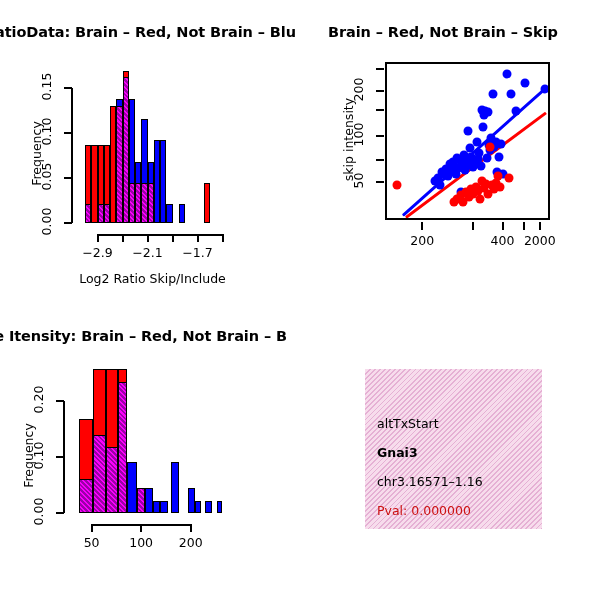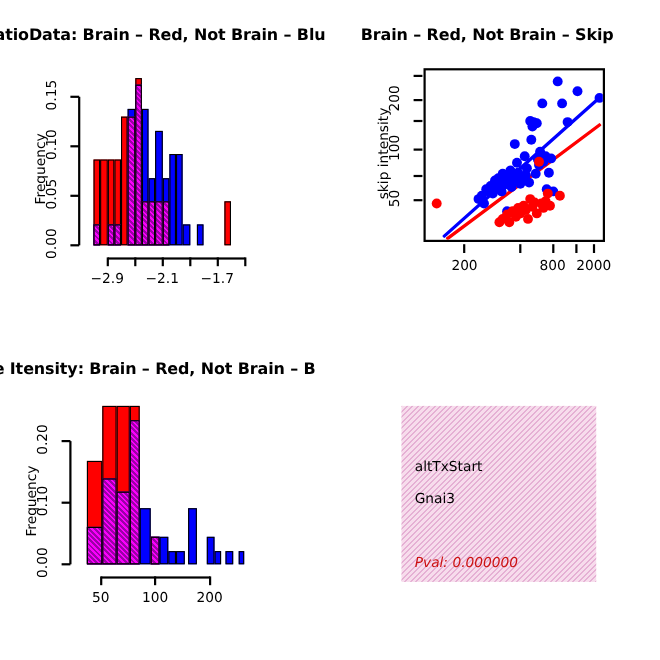--- a/index.html
+++ b/index.html
@@ -165,20 +165,21 @@
       <div class="axisline" style="left: 97.5px; top: 194px; width: 125px; height: 2px;"></div>
       <div class="tick" style="left: 96.5px; top: 194px; width: 2px; height: 8px;"></div>
       <div class="ticklab" style="left: 69.5px; top: 205px; width: 56px;">−2.9</div>
       <div class="tick" style="left: 121.5px; top: 194px; width: 2px; height: 8px;"></div>
       <div class="tick" style="left: 146.5px; top: 194px; width: 2px; height: 8px;"></div>
       <div class="ticklab" style="left: 119.5px; top: 205px; width: 56px;">−2.1</div>
       <div class="tick" style="left: 171.5px; top: 194px; width: 2px; height: 8px;"></div>
       <div class="tick" style="left: 196.5px; top: 194px; width: 2px; height: 8px;"></div>
       <div class="ticklab" style="left: 169.5px; top: 205px; width: 56px;">−1.7</div>
       <div class="tick" style="left: 221.5px; top: 194px; width: 2px; height: 8px;"></div>
+      <div class="axtitle" style="left: 40px; top: 231px; width: 225px;">Log2 Ratio Skip/Include</div>
     </div>
 </div>
 
 <div class="panel" id="panel-top-right" style="left:300px;top:0;width:300px;height:300px;">
   <div class="ptitle" style="left:28px;top:24px;">Brain – Red, Not Brain – Skip</div>
   <div class="plotarea" id="scat1" style="left:0;top:40px;width:300px;height:260px;">
       <div class="scatterbox" style="left: 85px; top: 22px; width: 165px; height: 158px;">
         <div class="fitline blue" style="left: 16.2913px; top: 149.611px; width: 191.25px; transform: rotate(-41.7159deg);"></div>
         <div class="fitline red" style="left: 18.6852px; top: 151.766px; width: 175.22px; transform: rotate(-36.7669deg);"></div>
         <div class="pt blue" style="left: 48.1302px; top: 117.321px;"></div>
@@ -264,21 +265,21 @@
       <div class="ticklab vert" style="left: 33px; top: 87.3487px; width: 50px;">100</div>
       <div class="tick" style="left: 76px; top: 68.704px; width: 8px; height: 2px;"></div>
       <div class="tick" style="left: 76px; top: 49.7994px; width: 8px; height: 2px;"></div>
       <div class="ticklab vert" style="left: 33px; top: 41.7994px; width: 50px;">200</div>
       <div class="tick" style="left: 76px; top: 27.6885px; width: 8px; height: 2px;"></div>
       <div class="axtitle vert" style="left: -7px; top: 92px; width: 110px;">skip intensity</div>
       <div class="tick" style="left: 121.294px; top: 182px; width: 2px; height: 8px;"></div>
       <div class="ticklab" style="left: 94.2944px; top: 193px; width: 56px;">200</div>
       <div class="tick" style="left: 171.9px; top: 182px; width: 2px; height: 8px;"></div>
       <div class="tick" style="left: 201.502px; top: 182px; width: 2px; height: 8px;"></div>
-      <div class="ticklab" style="left: 174.502px; top: 193px; width: 56px;">800</div>
+      <div class="ticklab" style="left: 174.502px; top: 193px; width: 56px;">400</div>
       <div class="tick" style="left: 222.505px; top: 182px; width: 2px; height: 8px;"></div>
       <div class="tick" style="left: 238.796px; top: 182px; width: 2px; height: 8px;"></div>
       <div class="ticklab" style="left: 211.796px; top: 193px; width: 56px;">2000</div>
     </div>
 </div>
 
 <div class="panel" id="panel-bottom-left" style="left:0;top:300px;width:300px;height:300px;">
   <div class="ptitle" style="left:-16px;top:28px;">ne Itensity: Brain – Red, Not Brain – B</div>
   <div class="plotarea" id="hist2" style="left:0;top:45px;width:300px;height:255px;">
       <div class="bar red" style="left: 79.1523px; width: 13.875px; top: 74.1736px; height: 93.8264px; bottom: auto;"></div>
@@ -319,16 +320,17 @@
       <div class="tick" style="left: 140.147px; top: 179px; width: 2px; height: 8px;"></div>
       <div class="ticklab" style="left: 113.147px; top: 190px; width: 56px;">100</div>
       <div class="tick" style="left: 189.681px; top: 179px; width: 2px; height: 8px;"></div>
       <div class="ticklab" style="left: 162.681px; top: 190px; width: 56px;">200</div>
     </div>
 </div>
 
 <div class="panel" id="panel-bottom-right" style="left:300px;top:300px;width:300px;height:300px;">
   <div id="info-box" style="left:65px;top:69px;width:177px;height:160px;">
       <div class="infoline" style="top: 47px;">altTxStart</div>
-      <div class="infoline" style="top: 76px;">Gnai3</div>
-      <div class="infoline pval" style="top: 134px; font-style: italic;">Pval: 0.000000</div>
+      <div class="infoline" style="top: 76px; font-weight: bold;">Gnai3</div>
+      <div class="infoline" style="top: 105px;">chr3.16571–1.16</div>
+      <div class="infoline pval" style="top: 134px;">Pval: 0.000000</div>
     </div>
 </div>
 
 </body></html>

